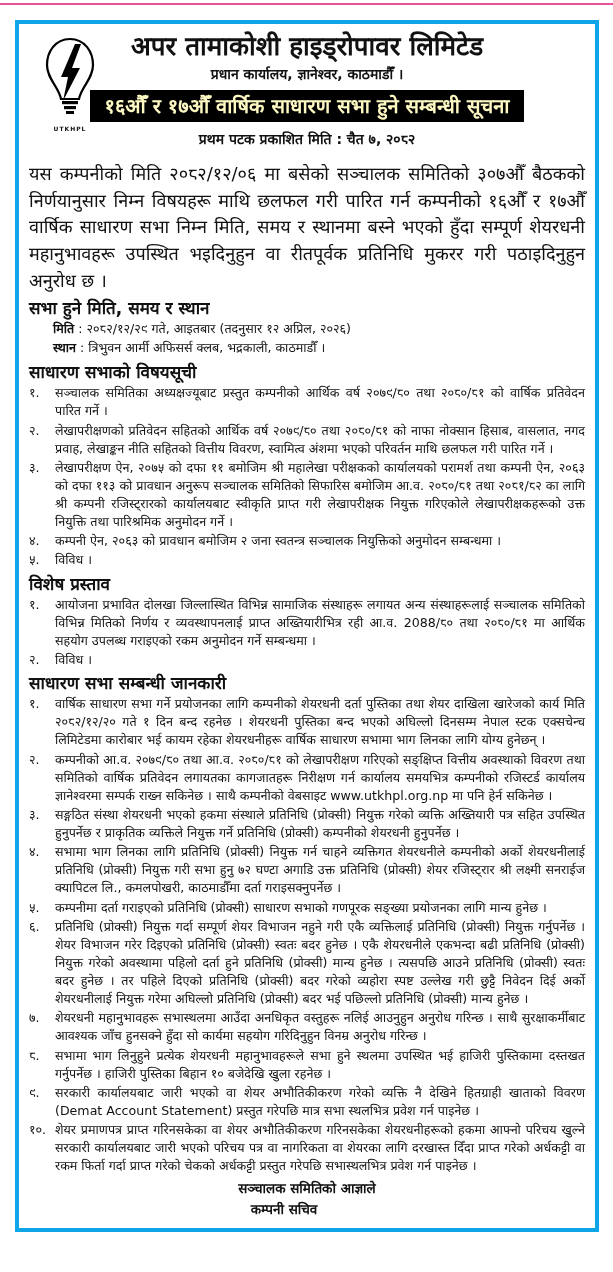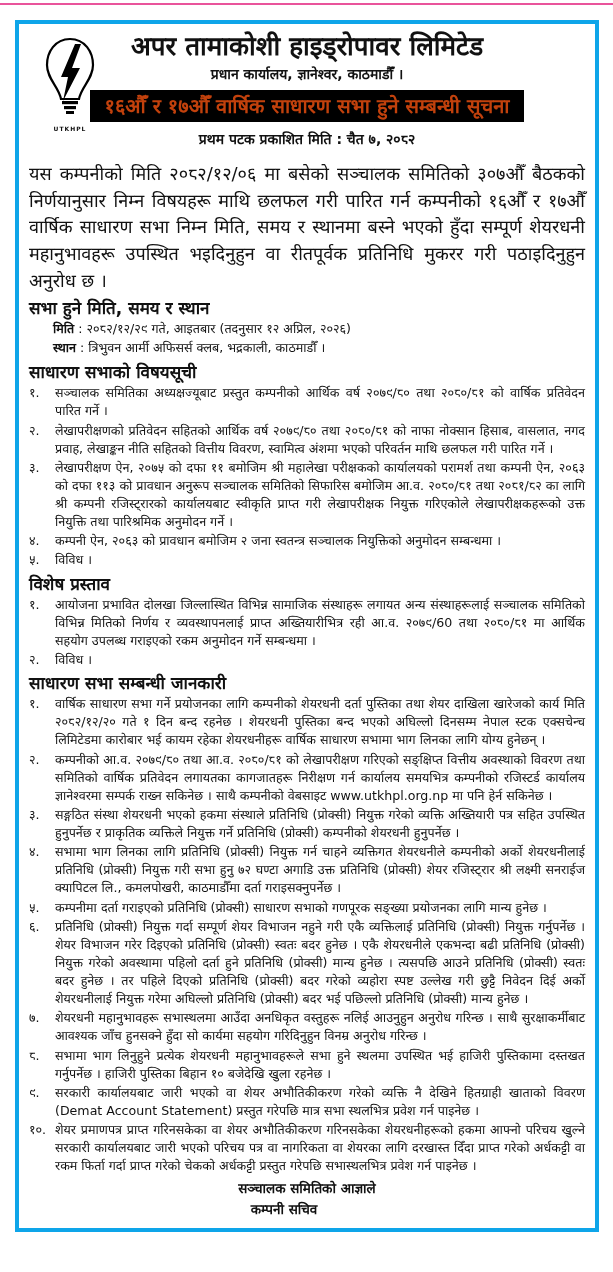--- a/index.html
+++ b/index.html
@@ -15,21 +15,21 @@
     padding:5px 10px 8px 10px;
     background:#fff;
   }
   .header{position:relative;text-align:center;}
   .logo{position:absolute;left:4px;top:4px;width:74px;height:104px;text-align:center;}
   .logo svg{display:block;margin:0 auto;}
   .logo-cap{font-size:6px;letter-spacing:1px;font-weight:bold;margin-top:-2px;}
   .company{font-size:26px;font-weight:bold;line-height:1.2;margin-top:2px;}
   .addr{font-size:14px;font-weight:bold;margin-top:2px;}
   .banner{
-    display:inline-block;background:#000;color:#c2410c;font-weight:bold;
+    display:inline-block;background:#000;color:#fef9c3;font-weight:bold;
     font-size:20px;line-height:1.3;padding:3px 14px;margin-top:7px;
   }
   .pub{font-size:14px;font-weight:bold;margin-top:7px;margin-bottom:13px;}
   .para{font-size:18px;line-height:1.48;text-align:justify;margin:3px 0 0 0;}
   h2.section{font-size:17px;font-weight:bold;margin:3px 0 1px 0;line-height:1.3;}
   .kv{margin-left:24px;font-size:12.6px;line-height:1.5;}
   .kv .k{font-weight:bold;}
   ol.list{list-style:none;margin:0;padding:0;font-size:12.6px;line-height:1.44;}
   ol.list li{display:flex;margin:0 0 1px 0;}
   ol.list .num{flex:0 0 26px;}
@@ -96,21 +96,21 @@
     <li>
         <span class="num">५.</span>
         <span class="txt">विविध ।</span>
       </li>
   </ol>
 
   <h2 class="section">विशेष प्रस्ताव</h2>
   <ol class="list">
     <li>
         <span class="num">१.</span>
-        <span class="txt">आयोजना प्रभावित दोलखा जिल्लास्थित विभिन्न सामाजिक संस्थाहरू लगायत अन्य संस्थाहरूलाई सञ्चालक समितिको विभिन्न मितिको निर्णय र व्यवस्थापनलाई प्राप्त अख्तियारीभित्र रही आ.व. २०७९/60 तथा २०८०/८१ मा आर्थिक सहयोग उपलब्ध गराइएको रकम अनुमोदन गर्ने सम्बन्धमा ।</span>
+        <span class="txt">आयोजना प्रभावित दोलखा जिल्लास्थित विभिन्न सामाजिक संस्थाहरू लगायत अन्य संस्थाहरूलाई सञ्चालक समितिको विभिन्न मितिको निर्णय र व्यवस्थापनलाई प्राप्त अख्तियारीभित्र रही आ.व. 2088/८० तथा २०८०/८१ मा आर्थिक सहयोग उपलब्ध गराइएको रकम अनुमोदन गर्ने सम्बन्धमा ।</span>
       </li>
     <li>
         <span class="num">२.</span>
         <span class="txt">विविध ।</span>
       </li>
   </ol>
 
   <h2 class="section">साधारण सभा सम्बन्धी जानकारी</h2>
   <ol class="list">
     <li>

